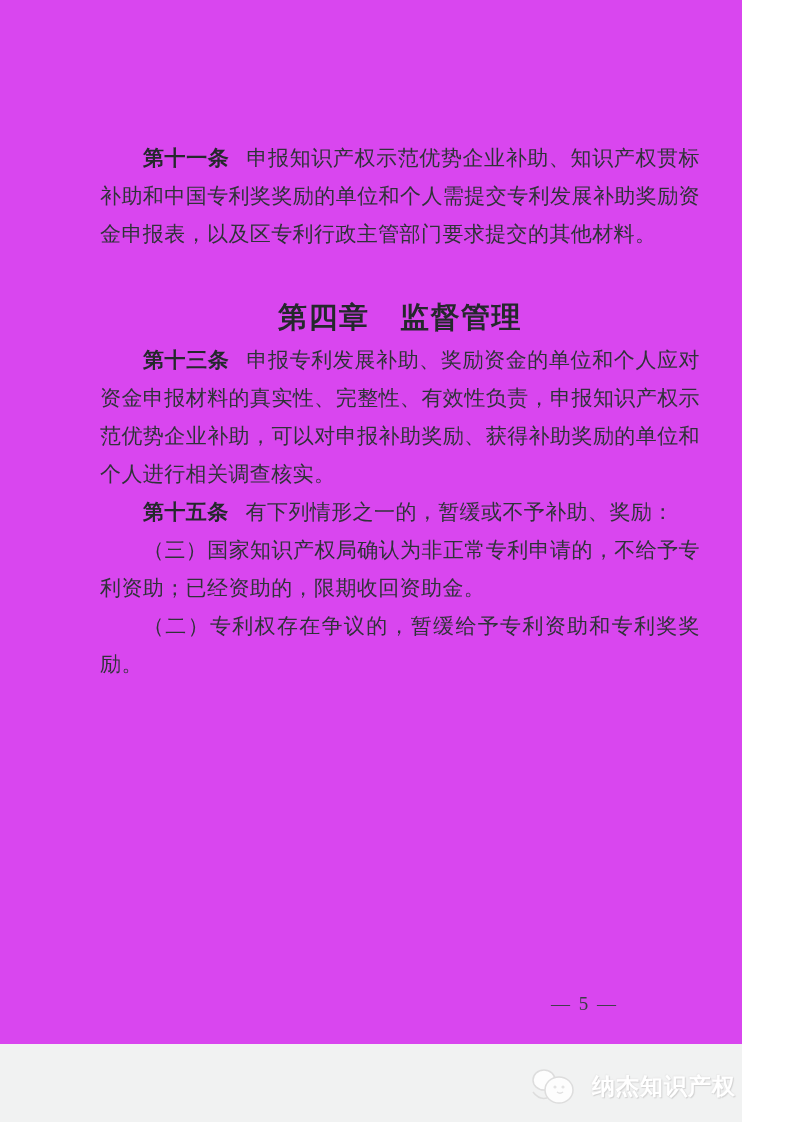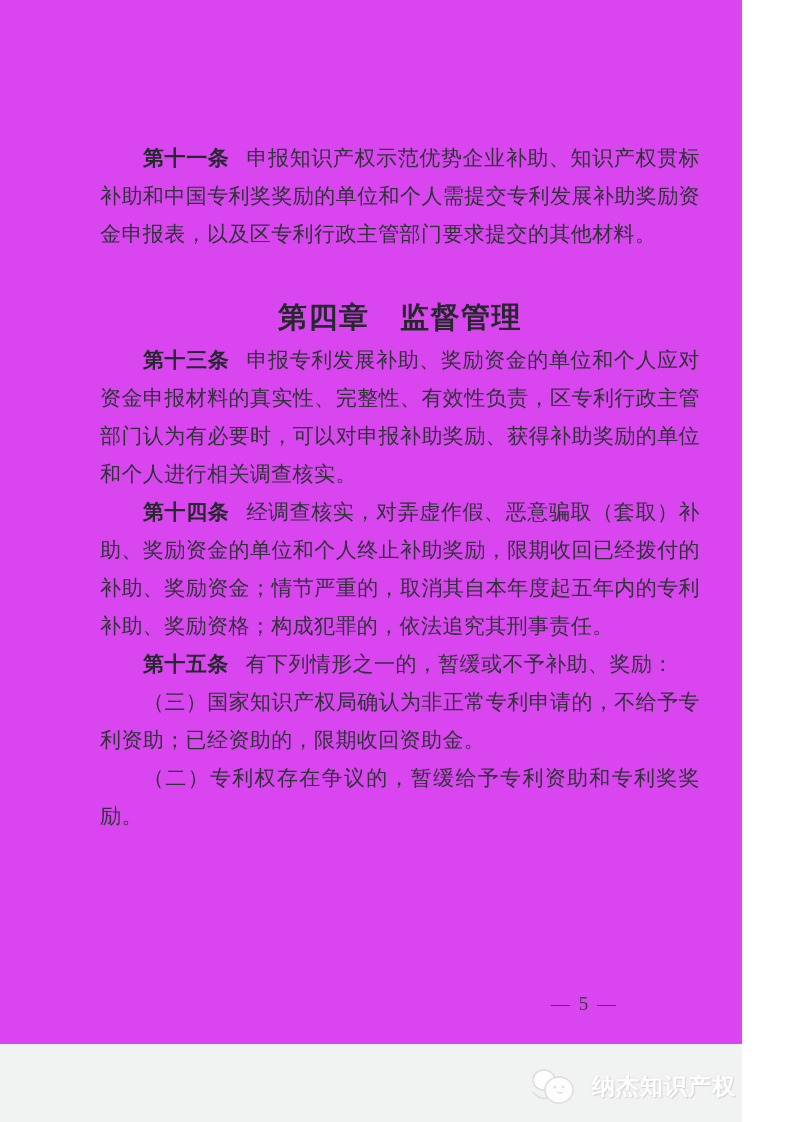--- a/index.html
+++ b/index.html
@@ -81,23 +81,22 @@
 <body>
 
 <div class="page">
   <div class="content">
 
     <p class="para"><span class="art-num">第十一条</span><span>申报知识产权示范优势企业补助、知识产权贯标补助和中国专利奖奖励的单位和个人需提交专利发展补助奖励资金申报表，以及区专利行政主管部门要求提交的其他材料。</span></p>
 
 
     <h2 class="chapter">第四章　监督管理</h2>
 
-    <p class="para"><span class="art-num">第十三条</span><span>申报专利发展补助、奖励资金的单位和个人应对资金申报材料的真实性、完整性、有效性负责，区专利行政主管部门认为有必要时，可以对申报补助奖励、获得补助奖励的单位和个人进行相关调查核实。</span></p>
+    <p class="para"><span class="art-num">第十三条</span><span>申报专利发展补助、奖励资金的单位和个人应对资金申报材料的真实性、完整性、有效性负责，申报知识产权示范优势企业补助，可以对申报补助奖励、获得补助奖励的单位和个人进行相关调查核实。</span></p>
 
-    <p class="para"><span class="art-num">第十四条</span><span>经调查核实，对弄虚作假、恶意骗取（套取）补助、奖励资金的单位和个人终止补助奖励，限期收回已经拨付的补助、奖励资金；情节严重的，取消其自本年度起五年内的专利补助、奖励资格；构成犯罪的，依法追究其刑事责任。</span></p>
 
     <p class="para"><span class="art-num">第十五条</span><span>有下列情形之一的，暂缓或不予补助、奖励：</span></p>
 
 
     <p class="para"><span>（三）国家知识产权局确认为非正常专利申请的，不给予专利资助；已经资助的，限期收回资助金。</span></p>
 
     <p class="para"><span>（二）专利权存在争议的，暂缓给予专利资助和专利奖奖励。</span></p>
 
   </div>
 

